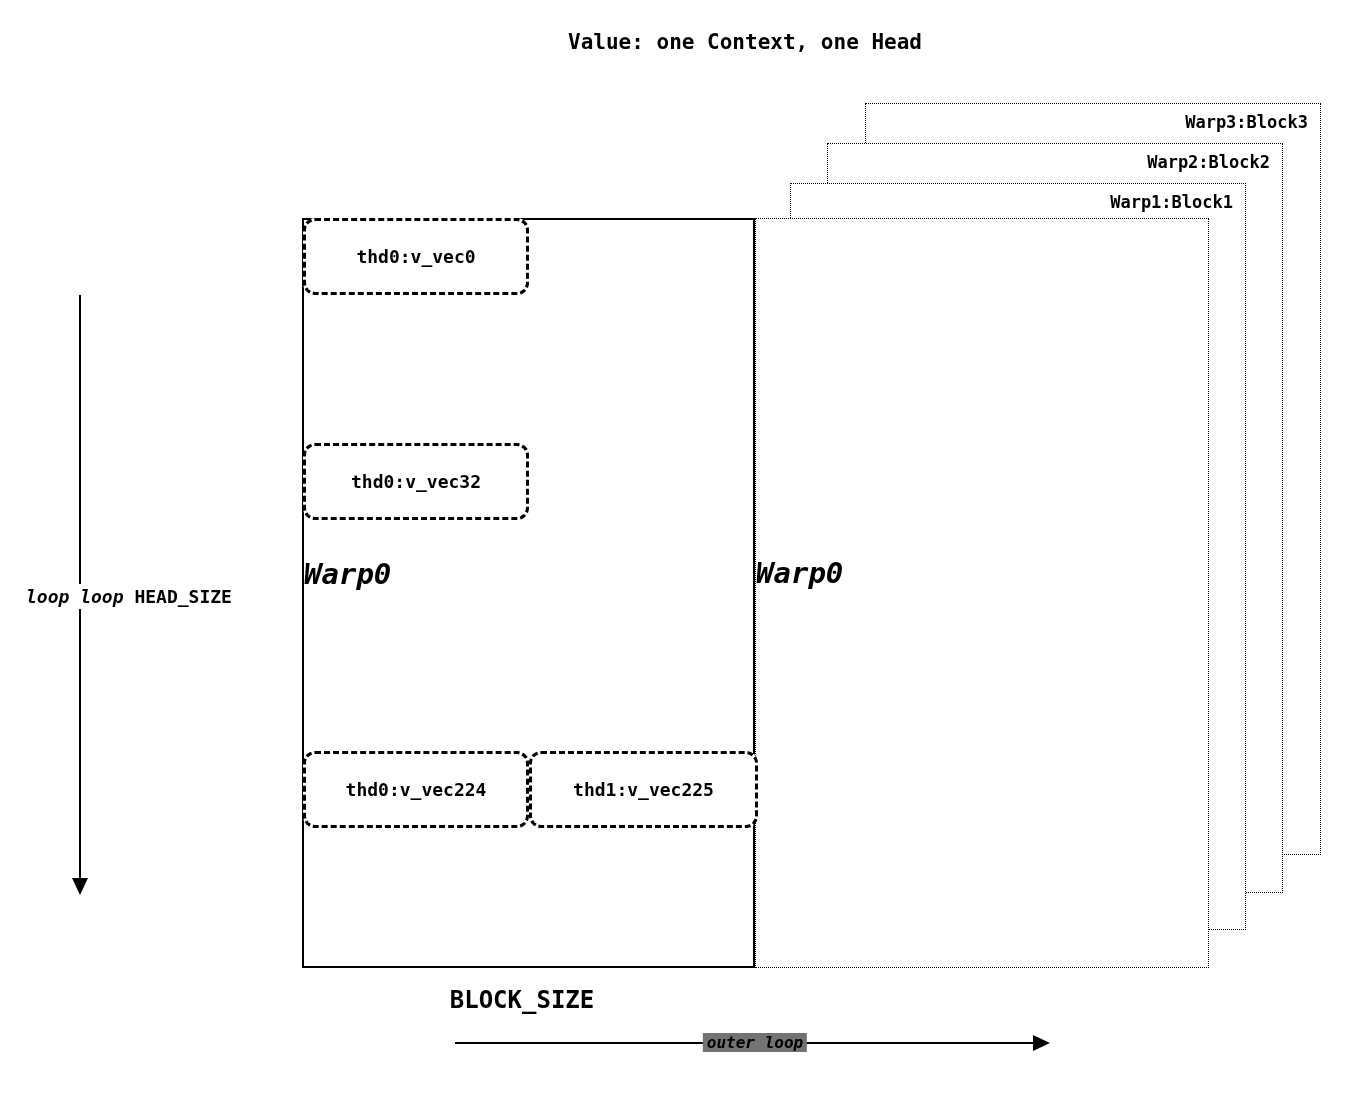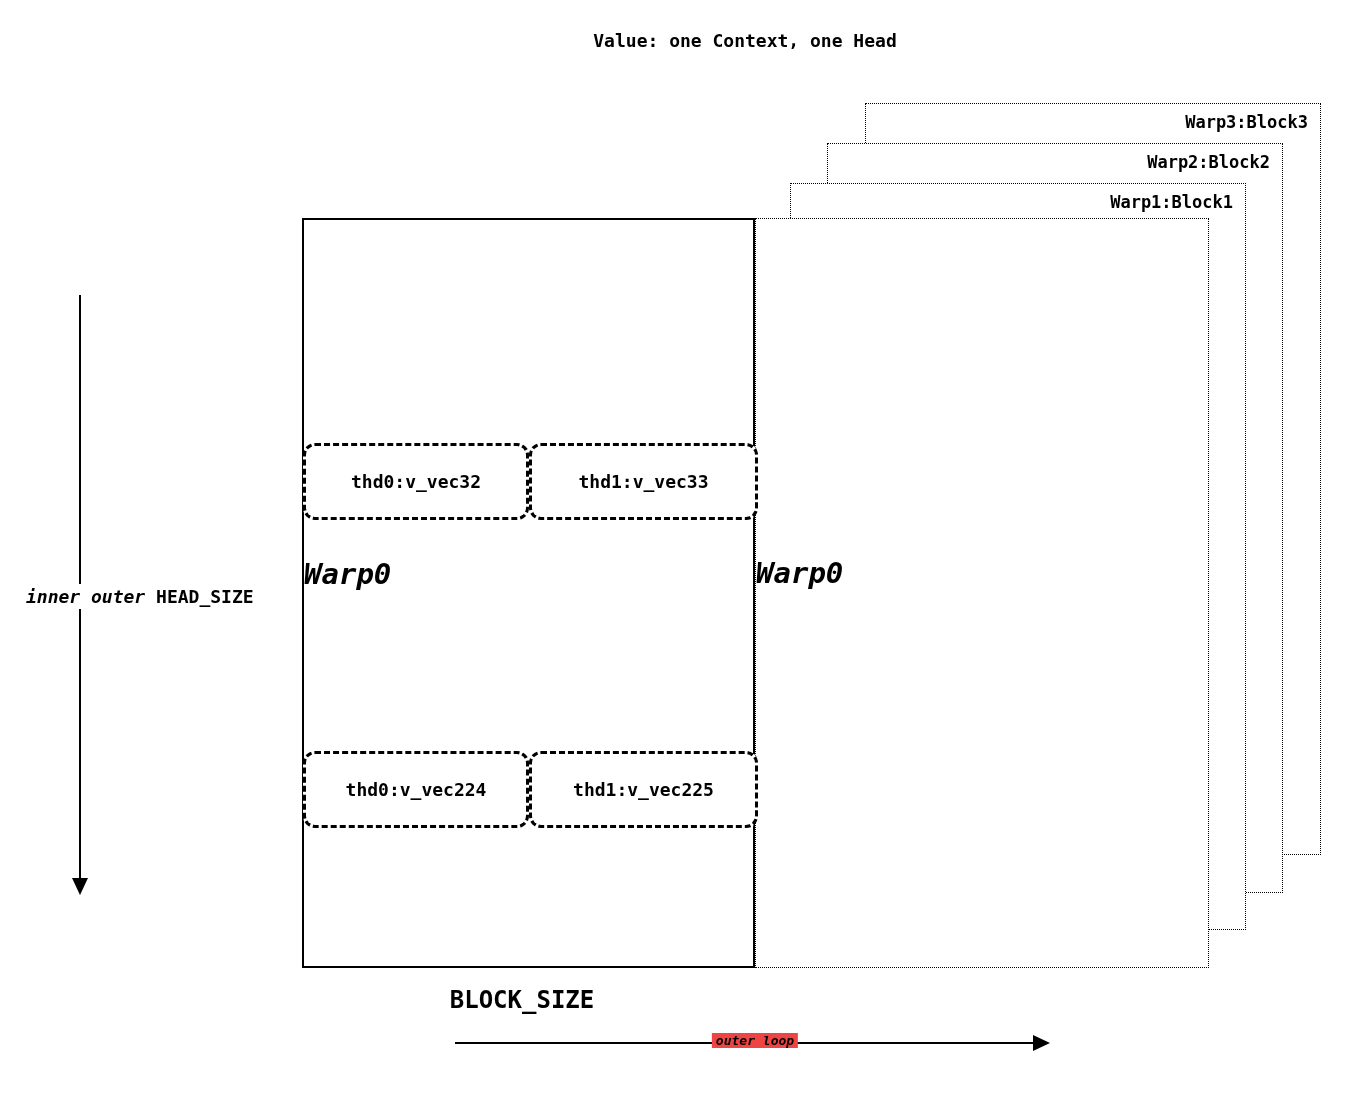--- a/index.html
+++ b/index.html
@@ -14,21 +14,21 @@
     background: #ffffff;
     font-family: "DejaVu Sans Mono", monospace;
     color: #000000;
     overflow: hidden;
   }
   .title {
     position: absolute;
     top: 30px;
     left: 745px;
     transform: translateX(-50%);
-    font-size: 18px;
+    font-size: 21px;
     font-weight: bold;
     white-space: nowrap;
   }
   .rect {
     position: absolute;
     box-sizing: border-box;
     background: #ffffff;
   }
   .dotted { border: 1px dotted #000000; }
   .solid  { border: 2px solid #000000; }
@@ -133,23 +133,23 @@
     height: 0;
     border-top: 8px solid transparent;
     border-bottom: 8px solid transparent;
     border-left: 17px solid #000000;
   }
   .outer-label {
     position: absolute;
     left: 755px;
     top: 1033px;
     transform: translateX(-50%);
-    background: #ef4444;
+    background: #737373;
     padding: 0 4px;
-    font-size: 13px;
+    font-size: 16px;
     font-weight: bold;
     font-style: italic;
     white-space: nowrap;
     z-index: 6;
   }
 </style>
 </head>
 <body>
 
 <div class="canvas">
@@ -170,32 +170,32 @@
     <div class="center-label">
       <div>Warp0</div>
     </div>
   </div>
 
   <div class="rect solid block0">
     <div class="center-label">
       <div>Warp0</div>
     </div>
 
+    <div class="thd-box thd-left row1">thd0:v_vec0</div>
 
     <div class="thd-box thd-left row2">thd0:v_vec32</div>
-    <div class="thd-box thd-right row2">thd1:v_vec33</div>
 
     <div class="thd-box thd-left row3">thd0:v_vec224</div>
     <div class="thd-box thd-right row3">thd1:v_vec225</div>
   </div>
 
   <div class="v-arrow-line"></div>
   <div class="v-arrow-head"></div>
   <div class="inner-label">
-    <span class="it">inner outer</span>
+    <span class="it">loop loop</span>
     <span>HEAD_SIZE</span>
   </div>
 
   <div class="block-size-label">BLOCK_SIZE</div>
   <div class="h-arrow-line"></div>
   <div class="h-arrow-head"></div>
   <div class="outer-label">outer loop</div>
 
 </div>
 

